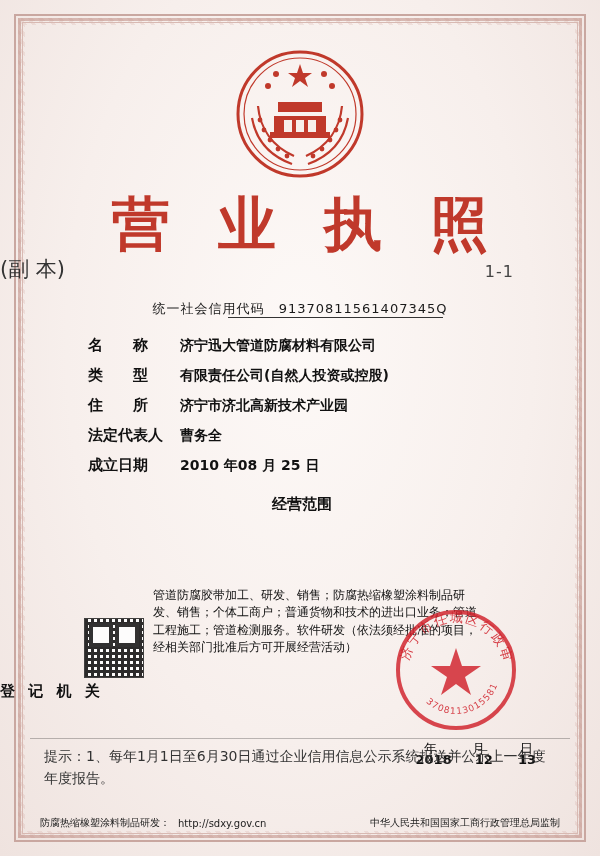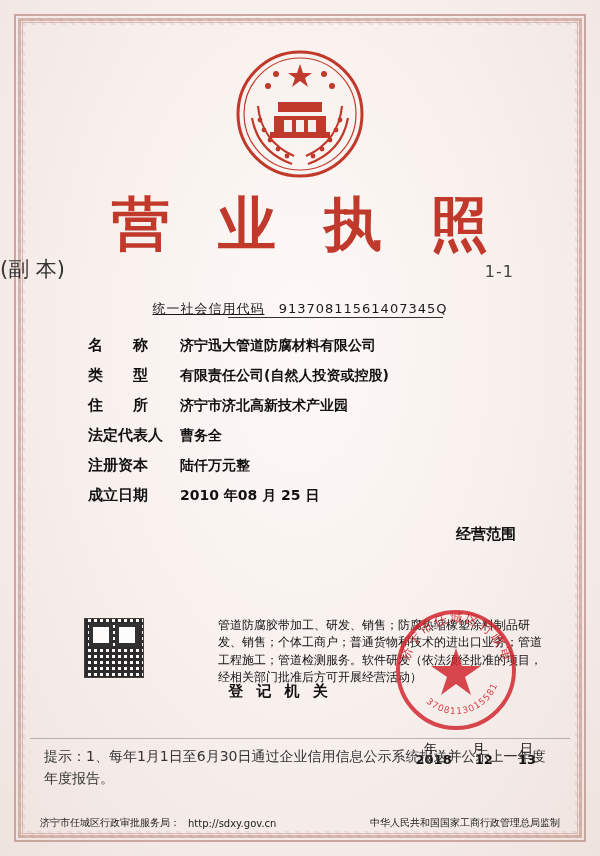--- a/index.html
+++ b/index.html
@@ -59,30 +59,30 @@
     font-size:21px;color:#333;
   }
   .serial{
     position:absolute;top:262px;right:86px;
     font-size:16px;color:#444;letter-spacing:1px;
   }
   .code-line{
     position:absolute;top:300px;left:0;width:100%;
     text-align:center;font-size:13px;color:#1a1a1a;
   }
-  .code-line .label{letter-spacing:1px;text-decoration:underline;}
+  .code-line .label{letter-spacing:1px;}
   .code-line .value{margin-left:10px;letter-spacing:1px;font-size:13px;}
   .code-underline{
     position:absolute;top:317px;left:228px;width:215px;height:1px;background:#333;
   }
   .rows{
     position:absolute;top:336px;left:88px;right:52px;
   }
   .row{
-    display:flex;align-items:flex-end;margin-bottom:11px;
+    display:flex;align-items:center;margin-bottom:11px;
   }
   .row .k{
     width:92px;flex:0 0 92px;
     font-size:15px;color:#111;font-weight:bold;
     letter-spacing:0px;
     text-align:justify;
   }
   .row .v{
     font-size:14px;color:#111;font-weight:bold;line-height:1.35;
   }
@@ -109,21 +109,21 @@
   }
   
   .seal{
     position:absolute;right:78px;top:604px;
     width:132px;height:132px;
   }
   .seal-text{
     position:absolute;left:0;top:0;width:132px;height:132px;
   }
   .registrar{
-    position:absolute;left:0;width:100%;top:682px;text-align:center;
+    position:absolute;left:0;width:100%;top:682px;
     font-size:15px;font-weight:bold;color:#111;letter-spacing:4px;
     padding-right:40px;box-sizing:border-box;
   }
   .issue-date{
     position:absolute;right:64px;top:740px;
     font-size:13px;color:#111;letter-spacing:3px;
   }
   .date-values{
     position:absolute;right:64px;top:752px;
     font-size:13px;color:#111;font-weight:bold;
@@ -215,24 +215,20 @@
     </div>
     <div class="row">
       <div class="k">住　　所</div>
       <div class="v">济宁市济北高新技术产业园</div>
     </div>
     <div class="row">
       <div class="k">法定代表人</div>
       <div class="v">曹务全</div>
     </div>
     <div class="row">
-      <div class="k">注册资本</div>
-      <div class="v">陆仟万元整</div>
-    </div>
-    <div class="row">
       <div class="k">成立日期</div>
       <div class="v">2010 年08 月 25 日</div>
     </div>
     <div class="row scope">
       <div class="k">经营范围</div>
       <div class="v small">管道防腐胶带加工、研发、销售；防腐热缩橡塑涂料制品研发、销售；个体工商户；普通货物和技术的进出口业务；管道工程施工；管道检测服务。软件研发（依法须经批准的项目，经相关部门批准后方可开展经营活动）</div>
     </div>
   </div>
 
   <div class="qr"></div>
@@ -266,19 +262,19 @@
     <span style="display:inline-block;width:16px"></span>
     <span class="num">13</span>
   </div>
 
   <div class="notes">
     <div>提示：1、每年1月1日至6月30日通过企业信用信息公示系统报送并公示上一年度年度报告。</div>
   </div>
 
   <div class="footer">
     <div class="footer-left">
-      <span>济宁市任城区行政审批服务局：</span>
+      <span>防腐热缩橡塑涂料制品研发：</span>
       <span class="url">http://sdxy.gov.cn</span>
     </div>
     <div>中华人民共和国国家工商行政管理总局监制</div>
   </div>
 
 </div>
 
 </body></html>

